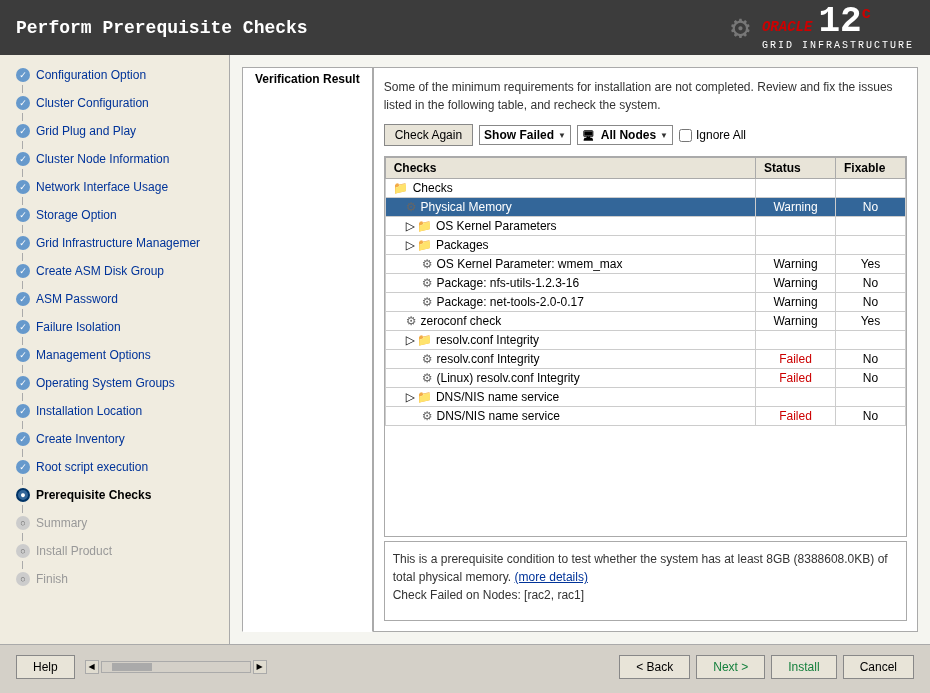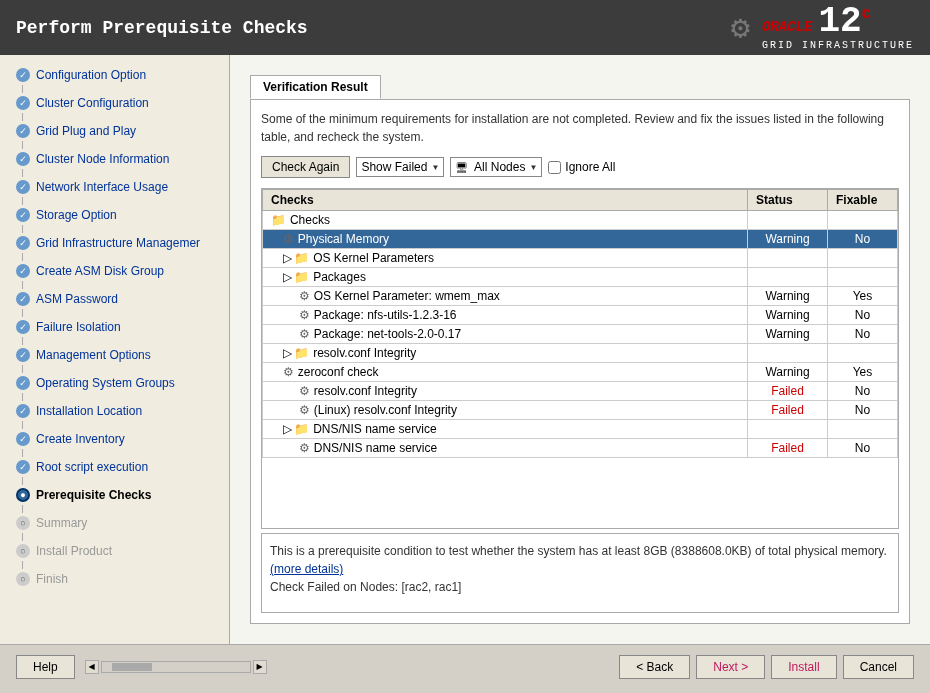--- a/index.html
+++ b/index.html
@@ -114,22 +114,22 @@
       height: 8px;
       background: #aaa;
       margin-left: 22px;
     }
 
     
     .content-area {
       flex: 1;
       background: #f5f5f0;
       display: flex;
-      flex-direction: column;
-      padding: 20px;
+      flex-direction: row;
+      padding: 12px;
     }
 
     
     .tab-bar {
       display: flex;
       margin-bottom: 0;
     }
     .tab {
       background: #e8e4d8;
       border: 1px solid #aaa;
@@ -178,20 +178,21 @@
     }
     .dropdown {
       display: flex;
       align-items: center;
       background: white;
       border: 1px solid #888;
       padding: 2px 4px;
       font-size: 12px;
       cursor: pointer;
       gap: 4px;
+      font-weight: bold;
     }
     .dropdown-arrow {
       font-size: 8px;
       color: #333;
     }
     .checkbox-label {
       display: flex;
       align-items: center;
       gap: 4px;
       font-size: 12px;
@@ -271,21 +272,21 @@
     }
     .btn-footer {
       background: #e8e4d8;
       border: 1px solid #888;
       padding: 4px 16px;
       font-size: 12px;
       cursor: pointer;
       font-family: Arial, sans-serif;
     }
     .btn-footer.disabled {
-      color: #be185d;
+      color: #15803d;
       cursor: default;
     }
 
     .scroll-bar-h {
       display: flex;
       align-items: center;
       gap: 2px;
     }
     .scroll-track {
       width: 150px;
@@ -496,28 +497,28 @@
                 <td class="tree-indent-2"><span style="margin-right:4px; color:#666;">⚙</span><span>Package: nfs-utils-1.2.3-16</span></td>
                 <td style="text-align: center;">Warning</td>
                 <td style="text-align: center;">No</td>
               </tr>
               <tr>
                 <td class="tree-indent-2"><span style="margin-right:4px; color:#666;">⚙</span><span>Package: net-tools-2.0-0.17</span></td>
                 <td style="text-align: center;">Warning</td>
                 <td style="text-align: center;">No</td>
               </tr>
               <tr>
-                <td class="tree-indent-1"><span style="margin-right:2px;">▷</span><span style="color:#cc8800; margin-right:4px;">📁</span><span>resolv.conf Integrity</span></td>
-                <td style="text-align: center;"></td>
-                <td style="text-align: center;"></td>
-              </tr>
-              <tr>
                 <td class="tree-indent-1"><span style="margin-right:4px; color:#666;">⚙</span><span>zeroconf check</span></td>
                 <td style="text-align: center;">Warning</td>
                 <td style="text-align: center;">Yes</td>
+              </tr>
+              <tr>
+                <td class="tree-indent-1"><span style="margin-right:2px;">▷</span><span style="color:#cc8800; margin-right:4px;">📁</span><span>resolv.conf Integrity</span></td>
+                <td style="text-align: center;"></td>
+                <td style="text-align: center;"></td>
               </tr>
               <tr>
                 <td class="tree-indent-2"><span style="margin-right:4px; color:#666;">⚙</span><span>resolv.conf Integrity</span></td>
                 <td style="text-align: center; color: rgb(204, 0, 0);">Failed</td>
                 <td style="text-align: center;">No</td>
               </tr>
               <tr>
                 <td class="tree-indent-2"><span style="margin-right:4px; color:#666;">⚙</span><span>(Linux) resolv.conf Integrity</span></td>
                 <td style="text-align: center; color: rgb(204, 0, 0);">Failed</td>
                 <td style="text-align: center;">No</td>

